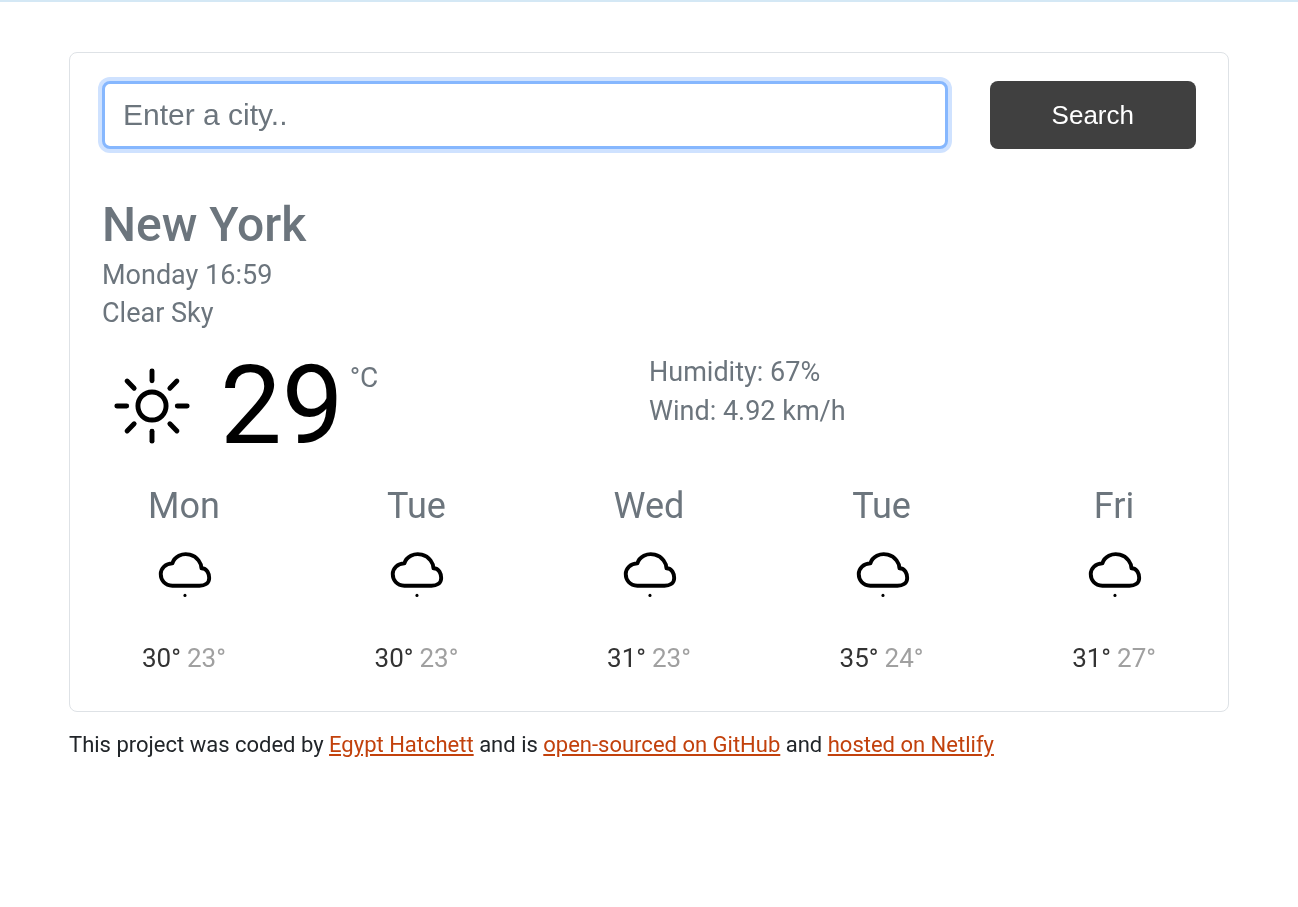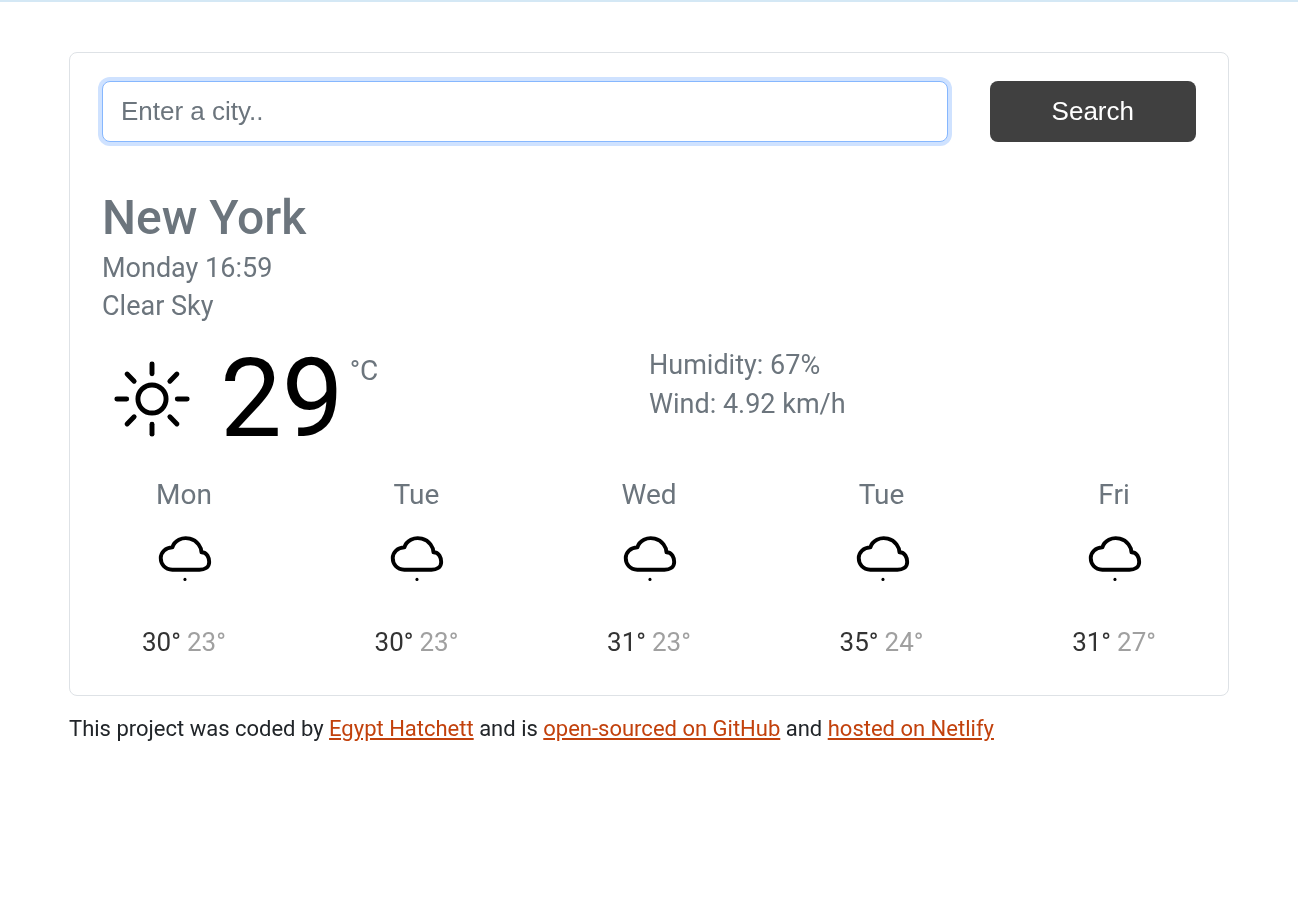--- a/index.html
+++ b/index.html
@@ -28,22 +28,22 @@
     
     .search-row {
       display: flex;
       gap: 42px;
       margin-bottom: 32px;
     }
     
     .search-input {
       flex: 1;
       padding: 14px 18px;
-      font-size: 26px;
-      border: 1px solid #14532d;
+      font-size: 30px;
+      border: 3px solid #14532d;
       border-radius: 8px;
       outline: none;
       color: #333;
       box-shadow: 0 0 0 4px #cfe2ff;
       border-color: #86b7fe;
     }
     
     .search-input::placeholder {
       color: #6c757d;
     }
@@ -137,21 +137,21 @@
     }
     
     .forecast-day {
       display: flex;
       flex-direction: column;
       align-items: center;
       gap: 18px;
     }
     
     .day-label {
-      font-size: 28px;
+      font-size: 36px;
       color: #6c757d;
     }
     
     .forecast-icon {
       width: 62px;
       height: 62px;
       display: flex;
       align-items: center;
       justify-content: center;
       margin-bottom: 18px;

